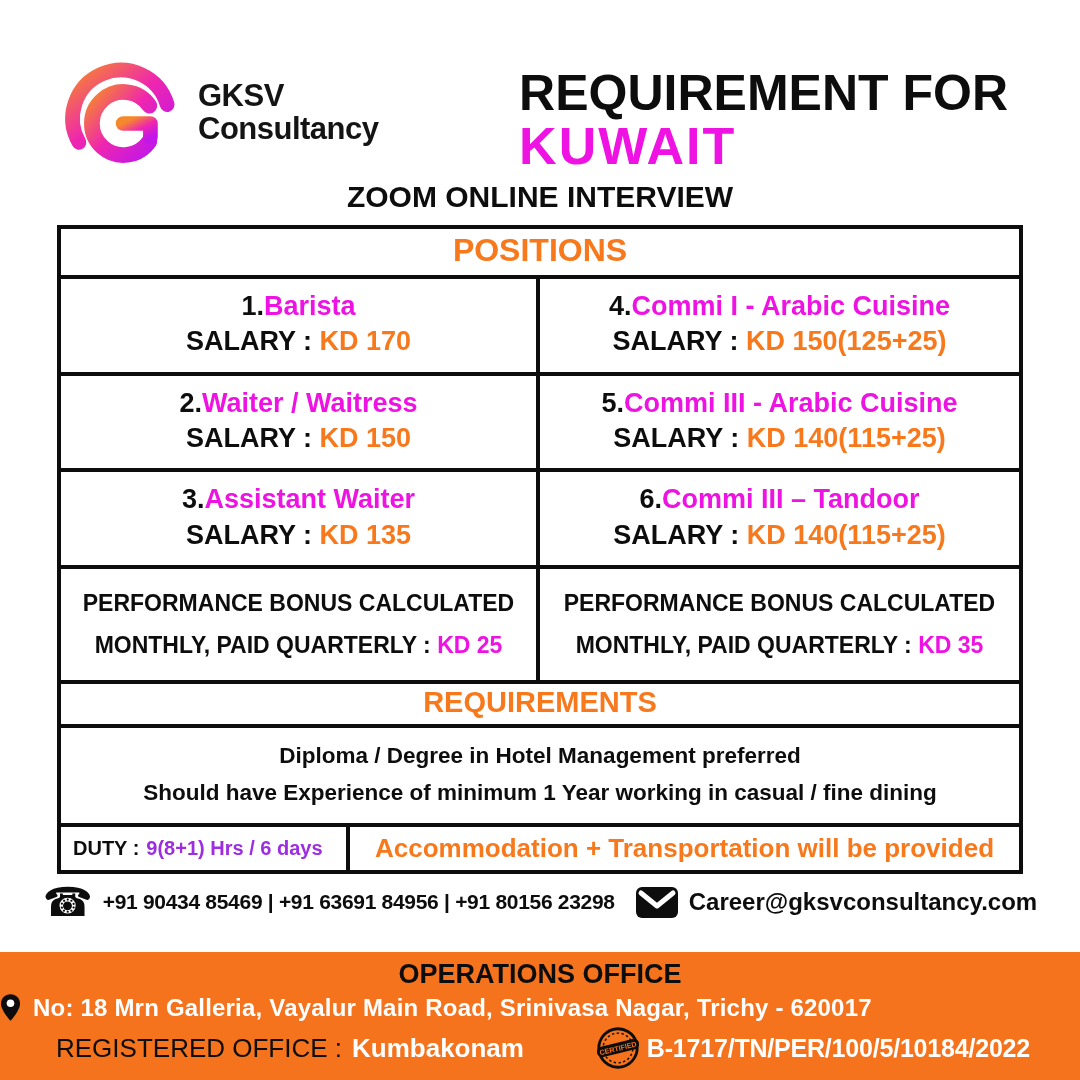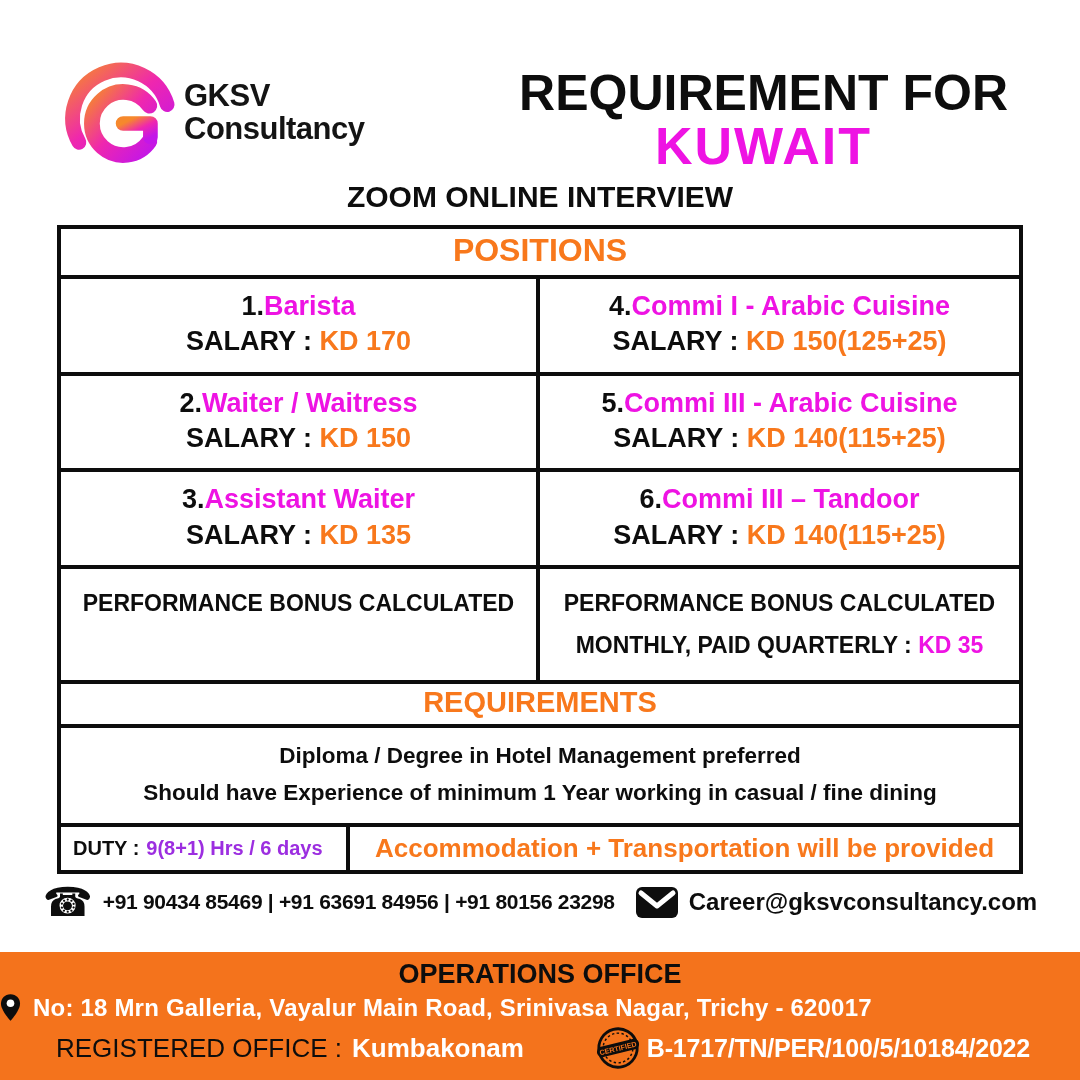--- a/index.html
+++ b/index.html
@@ -8,23 +8,23 @@
     --accent-magenta:#ee13e3;
     --accent-purple:#9c2ee0;
     --footer-bg:#f4731c;
   }
   *{box-sizing:border-box;}
   body{margin:0;background:#e8e8e8;font-family:"Liberation Sans","DejaVu Sans",sans-serif;color:var(--ink);}
   .page{width:1080px;height:1080px;background:#ffffff;position:relative;overflow:hidden;margin:0 auto;}
 
   
   .header{display:flex;align-items:flex-start;padding:50px 72px 0 58px;}
-  .brand{display:flex;align-items:center;}
+  .brand{display:flex;align-items:center;gap:14px;}
   .brand-text{font-weight:bold;font-size:31px;line-height:1.05;letter-spacing:-0.5px;color:#141414;}
-  .title-block{margin-left:auto;text-align:center;padding-top:16px;}
+  .title-block{margin-left:auto;text-align:left;padding-top:16px;}
   .title1{font-size:50px;font-weight:bold;line-height:1.08;color:var(--ink);}
   .title2{font-size:52px;font-weight:bold;line-height:1.02;color:var(--accent-magenta);letter-spacing:2px;}
 
   .subtitle{text-align:center;font-size:30px;font-weight:bold;margin-top:4px;}
   .deadline{text-align:center;font-size:31px;font-weight:bold;margin-top:3px;}
   .deadline .date{color:var(--accent-orange);}
 
   
   .jobs-table{width:966px;margin:11px auto 0;border:4px solid var(--ink);display:grid;grid-template-columns:1fr 1fr;background:#fff;}
   .th{grid-column:1/3;text-align:center;color:var(--accent-orange);font-size:32px;font-weight:bold;padding:3px 0 6px;border-bottom:4px solid var(--ink);}
@@ -120,20 +120,21 @@
       <div class="line1"><span>3.</span><span class="name">Assistant Waiter</span></div>
       <div class="line2"><span>SALARY :</span> <span class="sv">KD 135</span></div>
     </div>
     <div class="pos">
       <div class="line1"><span>6.</span><span class="name">Commi III – Tandoor</span></div>
       <div class="line2"><span>SALARY :</span> <span class="sv">KD 140(115+25)</span></div>
     </div>
 
     <div class="bonus bl">
       <div>PERFORMANCE BONUS CALCULATED</div>
+      <div><span>MONTHLY, PAID QUARTERLY :</span> <span class="bv">KD 25</span></div>
     </div>
     <div class="bonus">
       <div>PERFORMANCE BONUS CALCULATED</div>
       <div><span>MONTHLY, PAID QUARTERLY :</span> <span class="bv">KD 35</span></div>
     </div>
 
     <div class="req-head">REQUIREMENTS</div>
     <div class="req-body">
       <div>Diploma / Degree in Hotel Management preferred</div>
       <div>Should have Experience of minimum 1 Year working in casual / fine dining</div>

